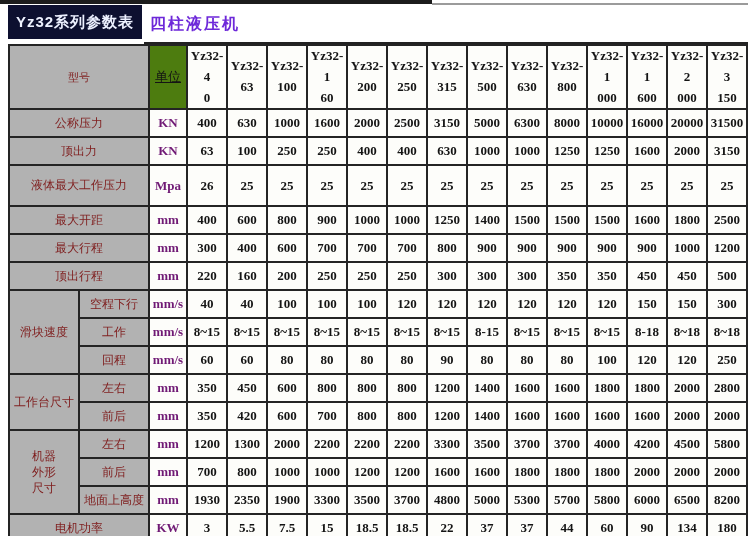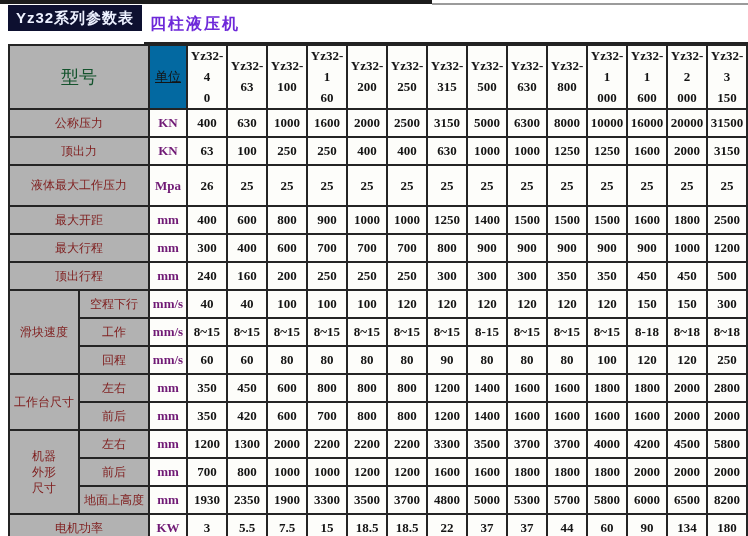--- a/index.html
+++ b/index.html
@@ -16,21 +16,21 @@
   .topline-left {
     position: absolute; left: 0; top: 0;
     width: 432px; height: 4px; background: #1c1c1c;
   }
   .topline-right {
     position: absolute; left: 432px; right: 0; top: 3px;
     height: 2px; background: #9b9b9b;
   }
   .title-box {
     position: absolute; left: 8px; top: 5px;
-    width: 134px; height: 26px;
+    width: 134px; height: 34px;
     background: #0d1030; color: #edf1ff;
     font-family: "Liberation Sans", sans-serif;
     font-weight: bold; font-size: 15px; letter-spacing: 1px;
     display: flex; align-items: center; justify-content: center;
   }
   .subtitle {
     position: absolute; left: 150px; top: 14px;
     font-weight: bold; font-size: 16px; color: #6d28d9;
     letter-spacing: 2px;
   }
@@ -57,24 +57,24 @@
   table.spec tr.hdr { height: 55px; }
   table.spec tr.tall { height: 41px; }
 
   .lbl {
     background: #b2b2b2;
     font-size: 12px; font-weight: normal; color: #7f1d1d;
   }
   .group { white-space: pre-line; line-height: 1.35; }
   th.model-hdr-lbl {
     background: #b2b2b2;
-    font-size: 18px; font-weight: normal; color: #14532d;
+    font-size: 11px; font-weight: normal; color: #7f1d1d;
   }
   th.unit-hdr {
-    background: #0369a1;
+    background: #4d7c0f;
     font-size: 13px; font-weight: normal; color: #141414; text-decoration: underline;
   }
   th.model-th {
     background: #fdfdfa;
     font-size: 13px; font-weight: bold; color: #141414;
     white-space: pre-line; line-height: 1.6;
   }
   td.unit {
     background: #fdfdfa;
     font-size: 13px; font-weight: bold; color: #701a75;
@@ -240,21 +240,21 @@
           <td class="val">900</td>
           <td class="val">900</td>
           <td class="val">900</td>
           <td class="val">900</td>
           <td class="val">1000</td>
           <td class="val">1200</td>
         </tr>
         <tr>
           <td class="lbl" colspan="2">顶出行程</td>
           <td class="unit">mm</td>
-          <td class="val">240</td>
+          <td class="val">220</td>
           <td class="val">160</td>
           <td class="val">200</td>
           <td class="val">250</td>
           <td class="val">250</td>
           <td class="val">250</td>
           <td class="val">300</td>
           <td class="val">300</td>
           <td class="val">300</td>
           <td class="val">350</td>
           <td class="val">350</td>

